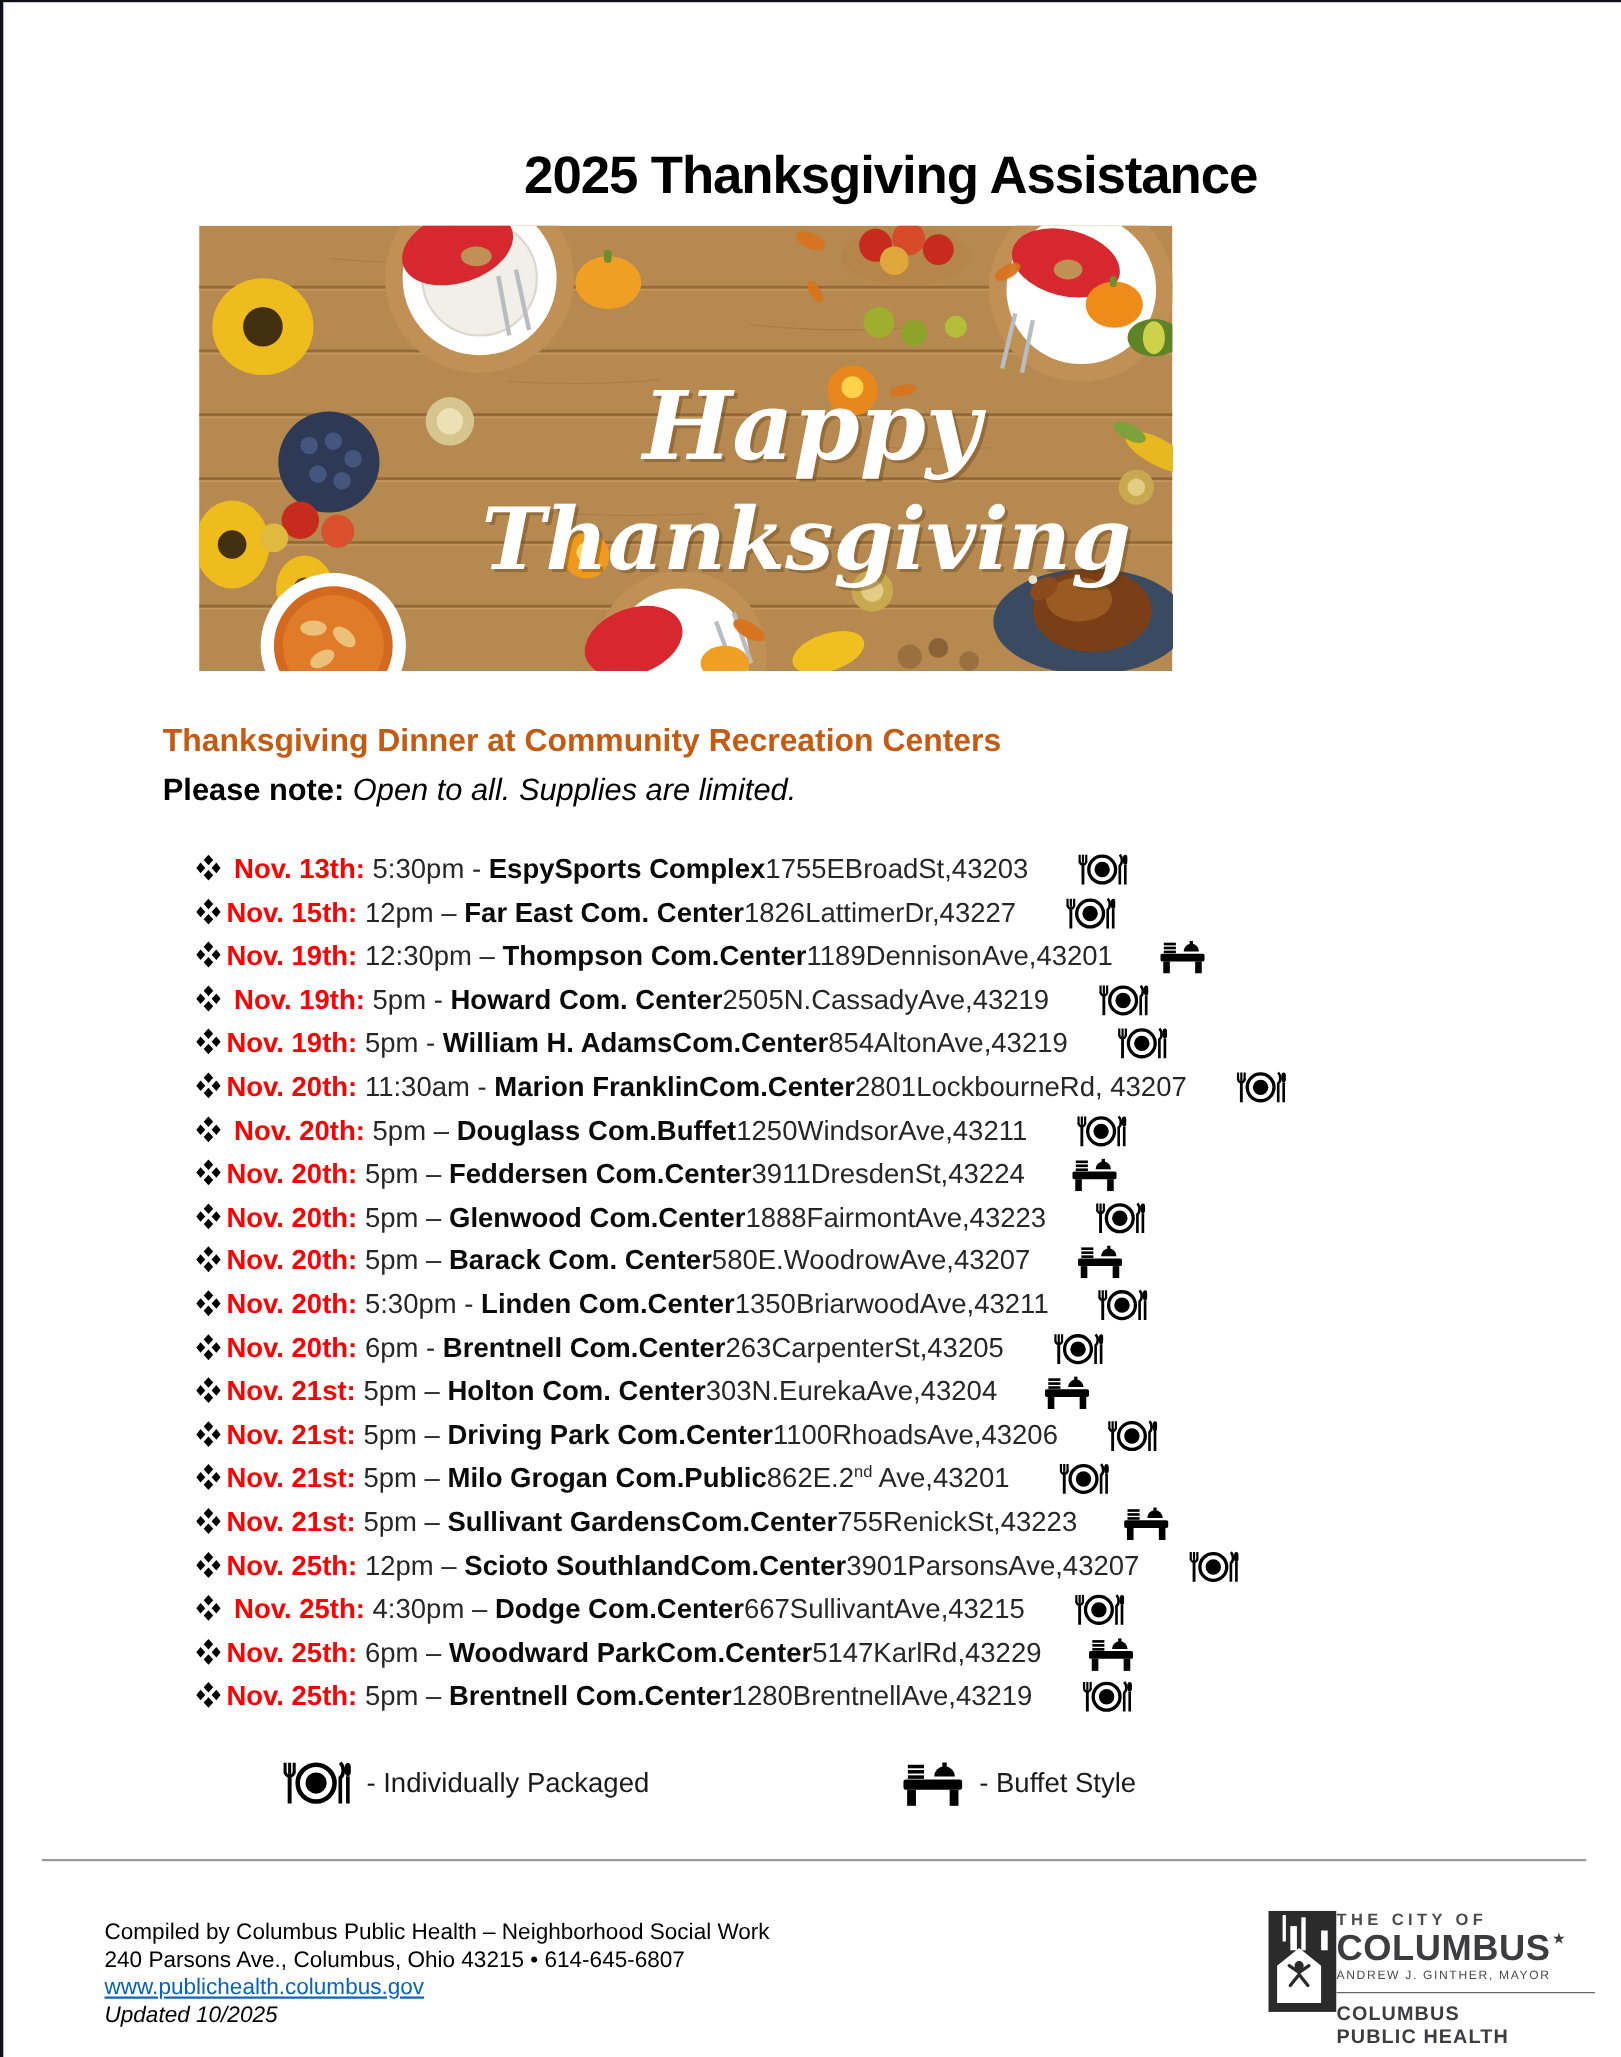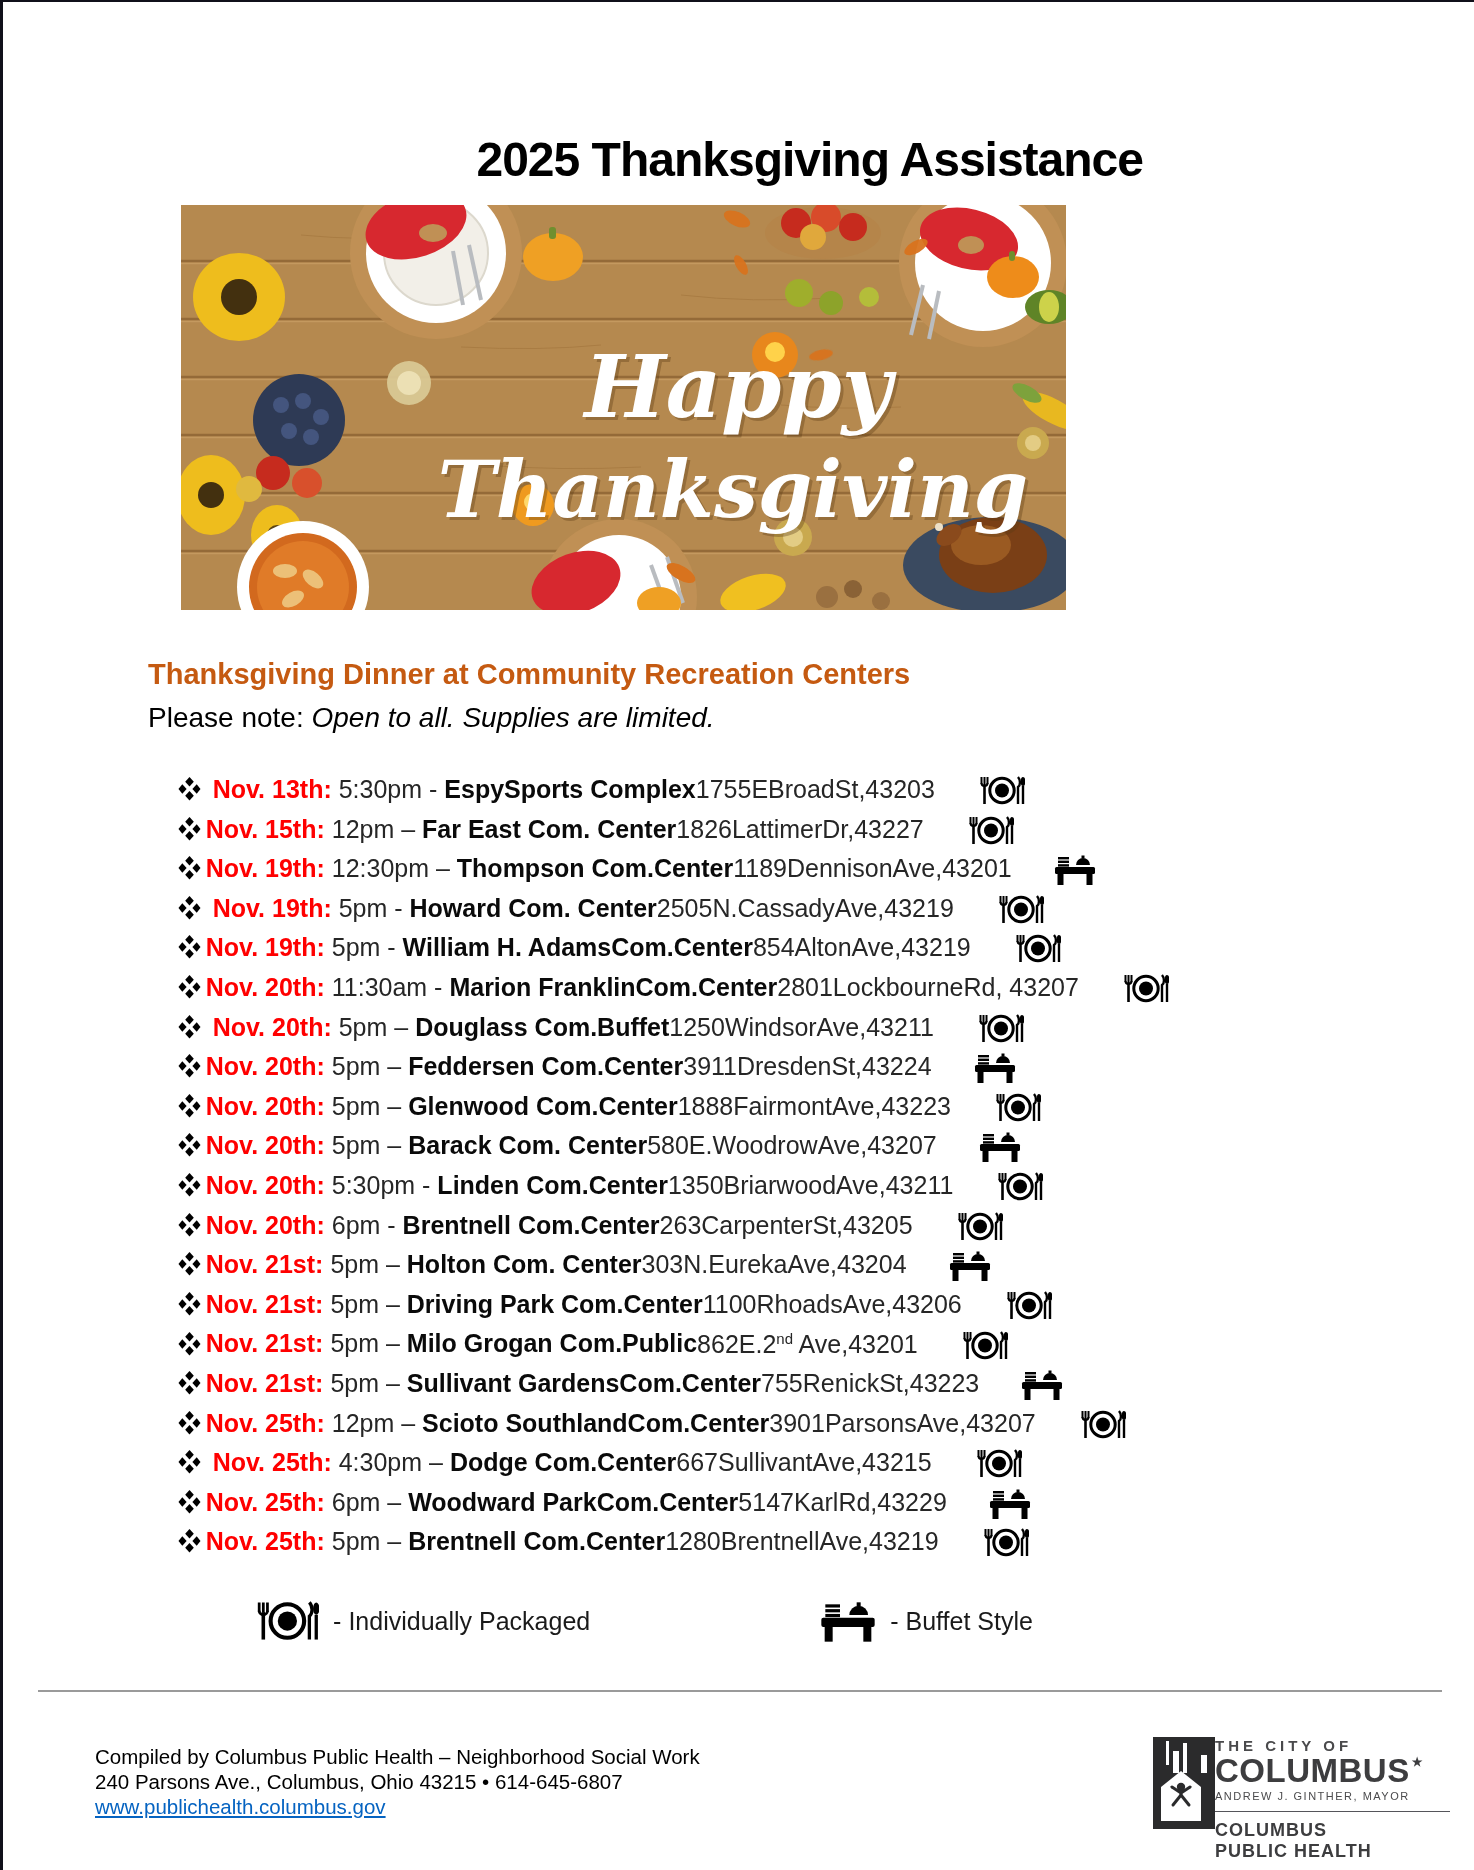--- a/index.html
+++ b/index.html
@@ -23,21 +23,21 @@
     position:absolute; left:178px; top:203px; width:885px; height:405px;
     overflow:hidden;
   }
   .section-heading {
     position:absolute; left:145px; top:656px;
     font-size:29px; font-weight:bold;
   }
   .note-line {
     position:absolute; left:145px; top:700px; font-size:28px; color:#000;
   }
-  .note-label { font-weight:normal; }
+  .note-label { font-weight:bold; }
   .note-text { font-style:italic; }
   ul.events {
     position:absolute; left:147px; top:744px; width:1180px;
     list-style:none; margin:0; padding:0;
   }
   ul.events li {
     height:39.6px; white-space:pre; font-size:25px; color:#262626;
     overflow:visible;
   }
   .bullet-svg { width:23px; height:25px; vertical-align:-3px; margin-right:5px; }
@@ -435,20 +435,21 @@
     <span>- Buffet Style</span>
   </div>
 </div>
 
 <div class="divider"></div>
 
 <div class="footer">
   <div>Compiled by Columbus Public Health – Neighborhood Social Work</div>
   <div>240 Parsons Ave., Columbus, Ohio 43215 • 614-645-6807</div>
   <div><a href="#">www.publichealth.columbus.gov</a></div>
+  <div class="updated">Updated 10/2025</div>
 </div>
 
 <div class="logo">
   <svg class="logo-icon-svg" viewBox="0 0 62 92">
     <rect width="62" height="92" fill="#2b2b2c"></rect>
     <g fill="#ffffff">
       <rect x="13" y="4" width="3" height="24"></rect>
       <rect x="20" y="14" width="6" height="22"></rect>
       <rect x="30" y="6" width="4" height="30"></rect>
       <rect x="48" y="18" width="6" height="18"></rect>

